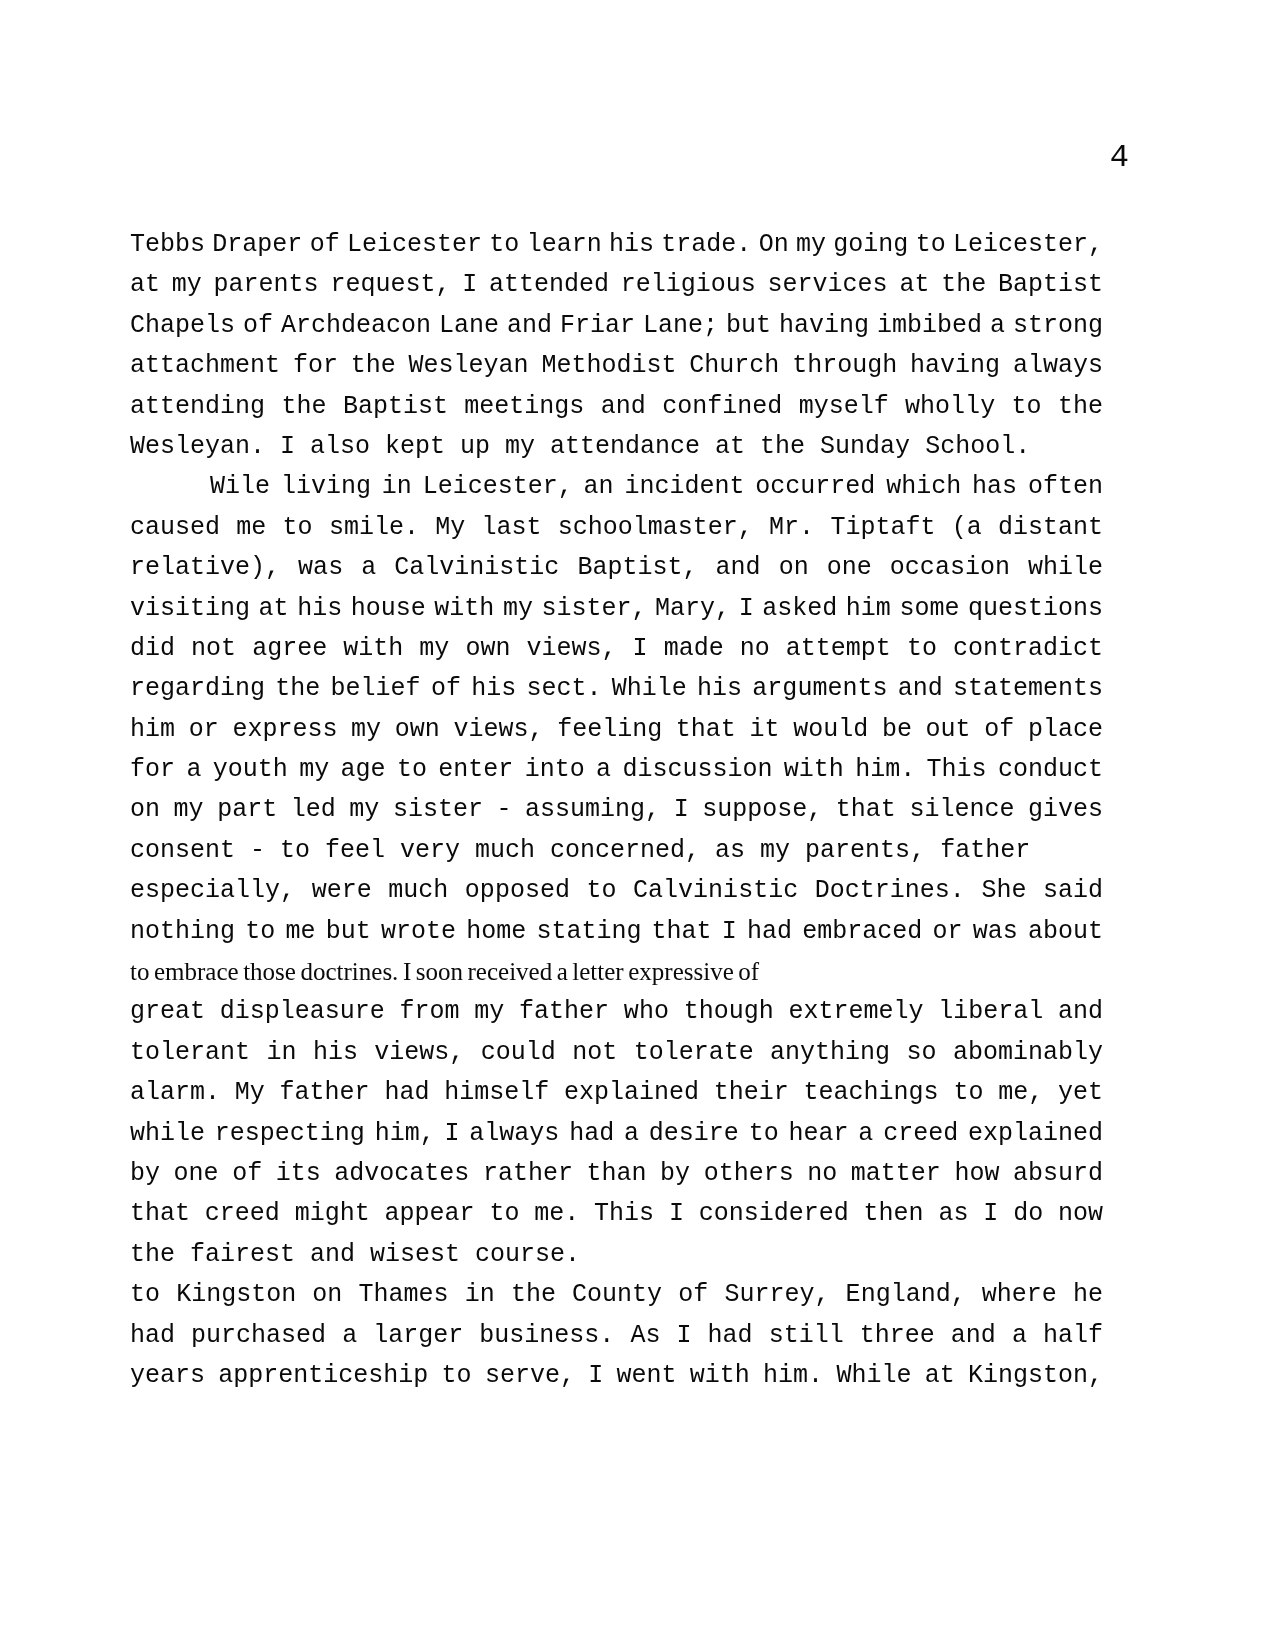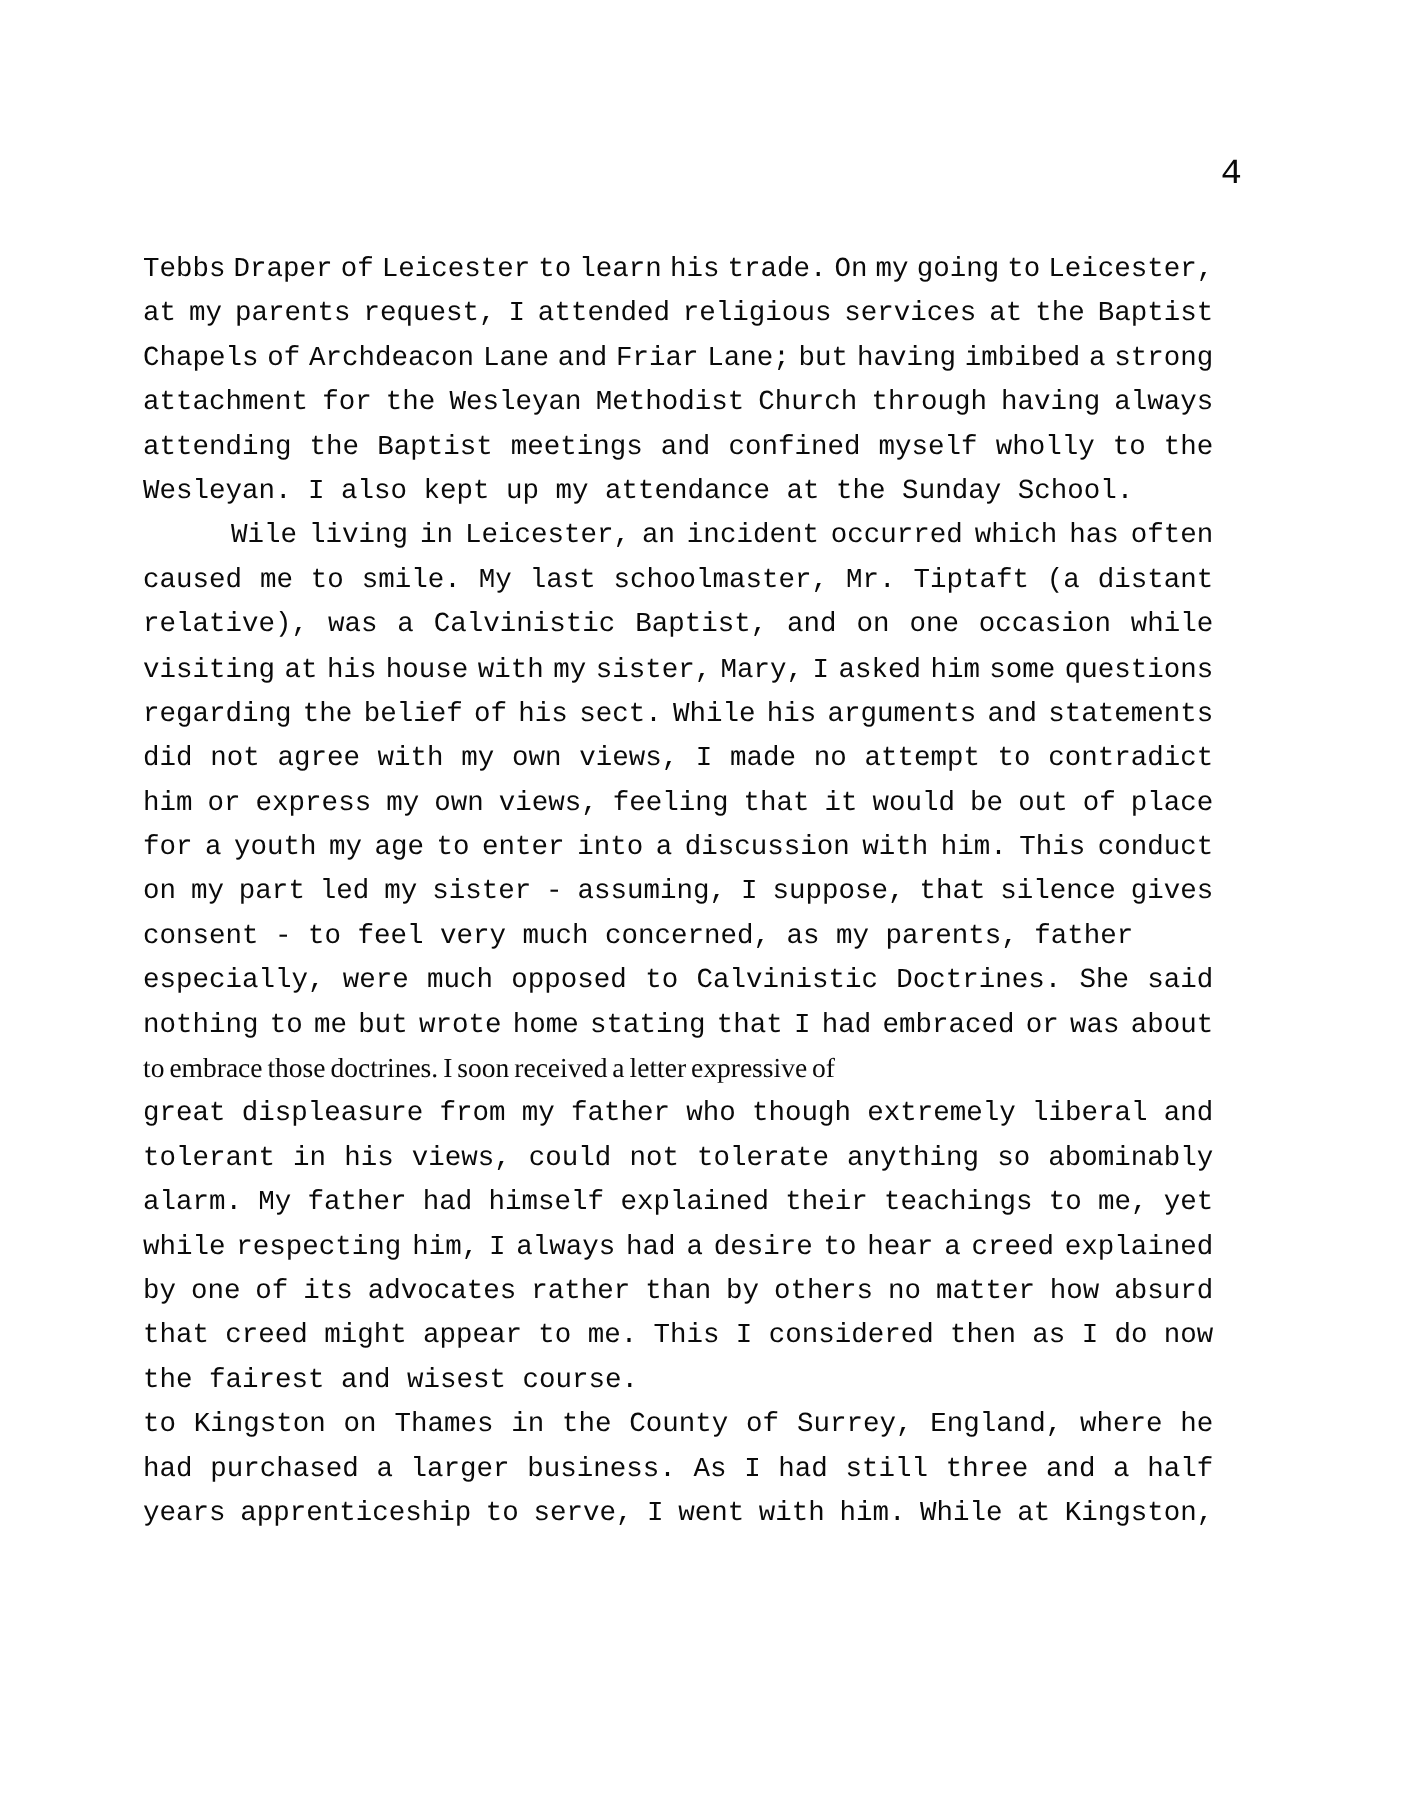--- a/index.html
+++ b/index.html
@@ -54,22 +54,22 @@
       <div class="line"><span style="word-spacing: -7.68229px;">Tebbs Draper of Leicester to learn his trade. On my going to Leicester,</span></div>
       <div class="line"><span style="word-spacing: -3.21719px;">at my parents request, I attended religious services at the Baptist</span></div>
       <div class="line"><span style="word-spacing: -7.01562px; text-align: center;">Chapels of Archdeacon Lane and Friar Lane; but having imbibed a strong</span></div>
       <div class="line"><span style="word-spacing: -2.14648px;">attachment for the Wesleyan Methodist Church through having always</span></div>
       <div class="line"><span style="word-spacing: 1.42708px;">attending the Baptist meetings and confined myself wholly to the</span></div>
       <div class="line"><span style="word-spacing: 0px;">Wesleyan. I also kept up my attendance at the Sunday School.</span></div>
       <div class="line indent"><span style="word-spacing: -4.12847px;">Wile living in Leicester, an incident occurred which has often</span></div>
       <div class="line"><span style="word-spacing: 1.28438px;">caused me to smile. My last schoolmaster, Mr. Tiptaft (a distant</span></div>
       <div class="line"><span style="word-spacing: 3.09375px;">relative), was a Calvinistic Baptist, and on one occasion while</span></div>
       <div class="line"><span style="word-spacing: -6.43099px;">visiting at his house with my sister, Mary, I asked him some questions</span></div>
+      <div class="line"><span style="word-spacing: 1.07031px;">did not agree with my own views, I made no attempt to contradict</span></div>
       <div class="line"><span style="word-spacing: -4.71719px;">regarding the belief of his sect. While his arguments and statements</span></div>
-      <div class="line"><span style="word-spacing: 1.07031px;">did not agree with my own views, I made no attempt to contradict</span></div>
       <div class="line"><span style="word-spacing: -1.32091px;">him or express my own views, feeling that it would be out of place</span></div>
       <div class="line"><span style="word-spacing: -3.62861px;">for a youth my age to enter into a discussion with him. This conduct</span></div>
       <div class="line"><span style="word-spacing: -1.43099px;">on my part led my sister - assuming, I suppose, that silence gives</span></div>
       <div class="line"><span style="word-spacing: 0px;">consent - to feel very much concerned, as my parents, father</span></div>
       <div class="line"><span style="word-spacing: 1.60547px;">especially, were much opposed to Calvinistic Doctrines. She said</span></div>
       <div class="line"><span style="word-spacing: -4.78245px;">nothing to me but wrote home stating that I had embraced or was about</span></div>
       <div class="line"><span style="word-spacing: -1.71719px; font-family: Liberation Serif, serif;">to embrace those doctrines. I soon received a letter expressive of</span></div>
       <div class="line"><span style="word-spacing: -0.241319px;">great displeasure from my father who though extremely liberal and</span></div>
       <div class="line"><span style="word-spacing: 1.42708px;">tolerant in his views, could not tolerate anything so abominably</span></div>
       <div class="line"><span style="word-spacing: -0.217188px;">alarm. My father had himself explained their teachings to me, yet</span></div>

